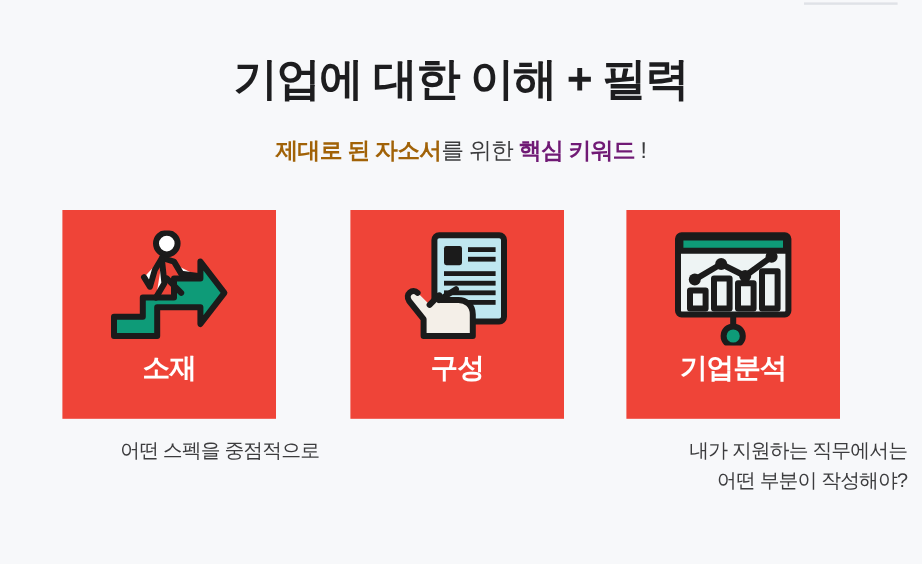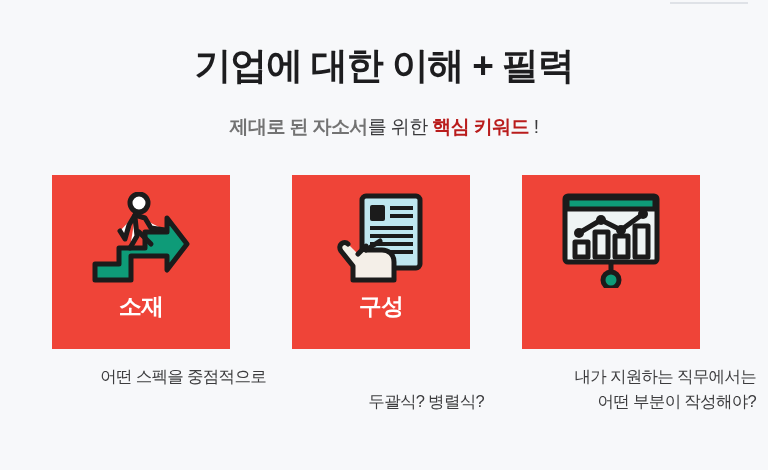--- a/index.html
+++ b/index.html
@@ -46,29 +46,29 @@
     left: 0;
     width: 768px;
     text-align: center;
     font-size: 19px;
     line-height: 26px;
     letter-spacing: -0.6px;
     color: #3a3a3c;
     white-space: nowrap;
   }
   .subline .hl {
-    color: #737373;
+    color: #a16207;
     font-weight: bold;
   }
   .subline .reg {
     color: #3a3a3c;
     font-weight: normal;
   }
   .subline .strong {
-    color: #b91c1c;
+    color: #701a75;
     font-weight: bold;
   }
 
   .cards {
     position: absolute;
     top: 175px;
     left: 0;
     width: 768px;
     height: 174px;
   }
@@ -190,30 +190,28 @@
           <g fill="#1b1b1b">
             <circle cx="20" cy="41" r="5"></circle>
             <circle cx="42" cy="28" r="5"></circle>
             <circle cx="62" cy="38" r="5"></circle>
             <circle cx="84" cy="22" r="5"></circle>
           </g>
           <line x1="52" y1="70" x2="52" y2="81" stroke="#1b1b1b" stroke-width="5"></line>
           <circle cx="52" cy="88" r="8" fill="#0e9b78" stroke="#1b1b1b" stroke-width="5"></circle>
         </svg>
       </div>
+      <div class="card-label">기업분석</div>
     </div>
 
   </div>
 
   <div class="captions">
     <div class="caption caption-1">
       <div>어떤 스펙을 중점적으로</div>
     </div>
-    <div class="caption caption-2">
-      <div>두괄식? 병렬식?</div>
-    </div>
     <div class="caption caption-3">
       <div>내가 지원하는 직무에서는</div>
       <div>어떤 부분이 작성해야?</div>
     </div>
   </div>
 
 </div>
 
 </body></html>

